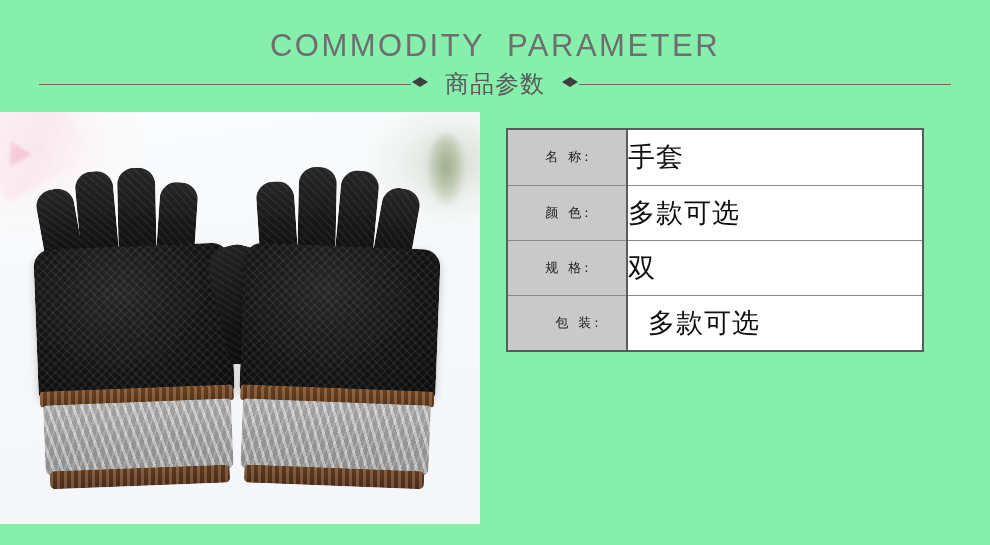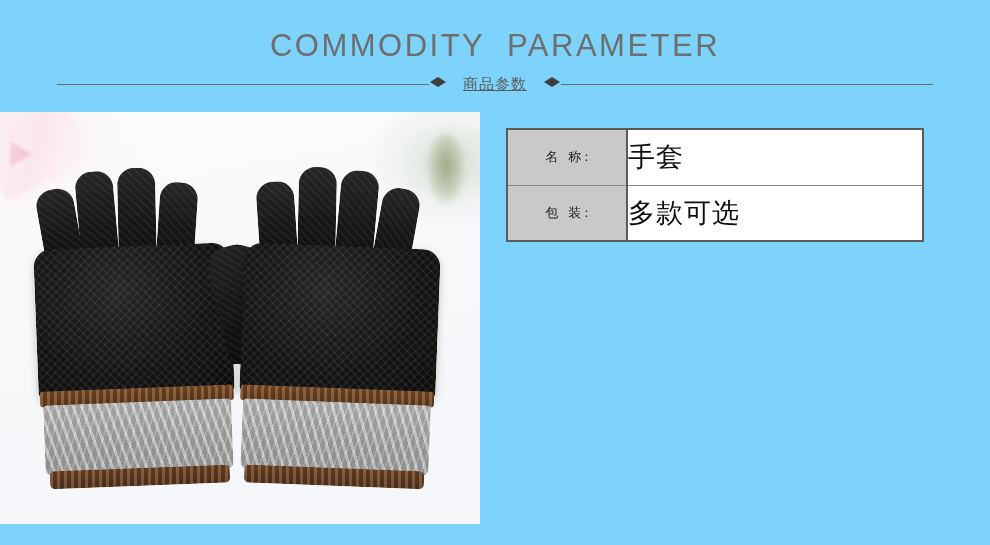--- a/index.html
+++ b/index.html
@@ -4,21 +4,21 @@
 <style>
   html, body {
     margin: 0;
     padding: 0;
     background: #ffffff;
   }
   #page {
     position: relative;
     width: 990px;
     height: 545px;
-    background: #7dd3fc;
+    background: #86efac;
     overflow: hidden;
     font-family: "Liberation Sans", "DejaVu Sans", sans-serif;
   }
 
   
   #header {
     position: absolute;
     left: 0; top: 0;
     width: 990px; height: 110px;
   }
@@ -63,27 +63,26 @@
   .diamond::after {
     content: "";
     position: absolute;
     left: -8px; top: -10px;
     width: 0; height: 0;
     border-left: 8px solid transparent;
     border-right: 8px solid transparent;
     border-bottom: 5px solid #3f3f3f;
   }
   #title-cn {
-    font-size: 15px;
+    font-size: 24px;
     color: #5a5a5a;
     letter-spacing: 1px;
     padding: 0 16px;
     white-space: nowrap;
     font-family: "DejaVu Sans", "Liberation Sans", sans-serif;
-    text-decoration: underline;
   }
 
   
   #photo {
     position: absolute;
     left: 0; top: 112px;
     width: 480px; height: 412px;
     background:
       radial-gradient(ellipse 120px 90px at 94% 12%, rgba(186,200,178,0.55) 0%, rgba(214,222,210,0.25) 45%, rgba(255,255,255,0) 72%),
       radial-gradient(ellipse 160px 130px at 4% 6%, rgba(250,225,233,0.7) 0%, rgba(252,240,244,0.3) 50%, rgba(255,255,255,0) 78%),
@@ -216,21 +215,21 @@
     width: 100%;
     border-collapse: collapse;
     table-layout: fixed;
   }
   #spec-table tr { height: 55px; margin-left: 44px; }
   #spec-table td {
     border-bottom: 1px solid #8a8a8a;
     padding: 0;
     vertical-align: middle;
   }
-  #spec-table tr:last-child td { border-bottom: none; }
+  #spec-table tr:last-child td { border-bottom: none; padding-left: 20px; }
 
   td.spec-label {
     width: 118px;
     background: #c9c9c9;
     border-right: 2px solid #5b5b5b;
     text-align: center;
     font-size: 13px;
     color: #1c1c1c;
     letter-spacing: 3px;
     text-indent: 3px;
@@ -298,20 +297,28 @@
   </div>
 
   <div id="spec-table">
     <table>
       <tbody id="spec-tbody">
           <tr>
             <td class="spec-label">名 称:</td>
             <td class="spec-value">手套</td>
           </tr>
           <tr>
+            <td class="spec-label">颜 色:</td>
+            <td class="spec-value">多款可选</td>
+          </tr>
+          <tr>
+            <td class="spec-label">规 格:</td>
+            <td class="spec-value">双</td>
+          </tr>
+          <tr>
             <td class="spec-label">包 装:</td>
             <td class="spec-value">多款可选</td>
           </tr>
         </tbody>
     </table>
   </div>
 
 </div>
 
 </body></html>

